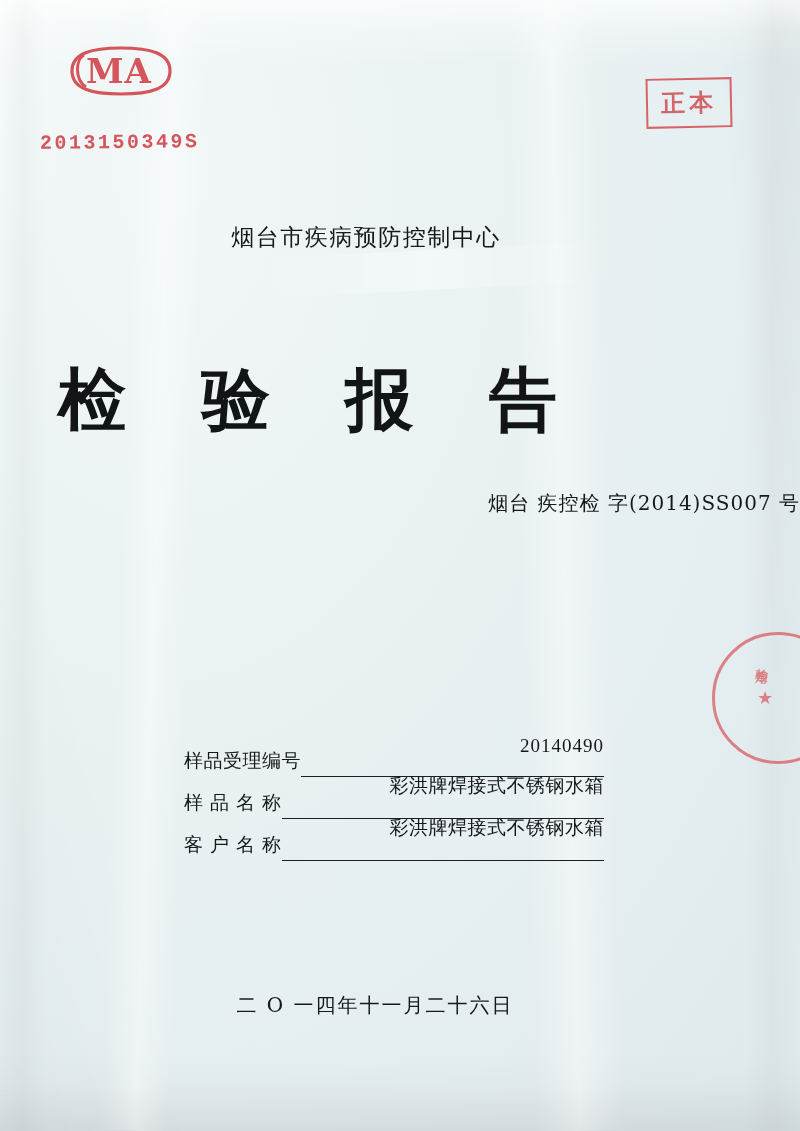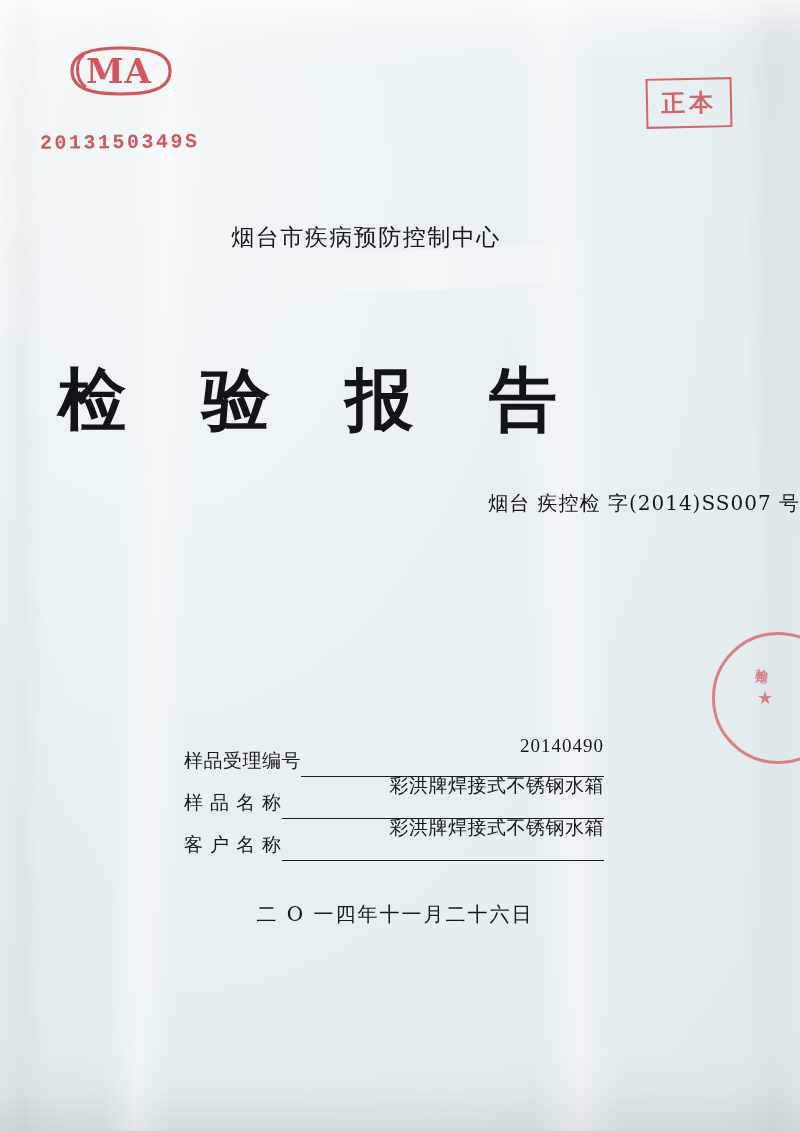--- a/index.html
+++ b/index.html
@@ -204,29 +204,28 @@
     padding-bottom: 19px;
     letter-spacing: 0.5px;
   }
   .field-value.num {
     font-family: "Liberation Serif", serif;
     letter-spacing: 1px;
   }
 
   .doc-date {
     position: absolute;
-    top: 901px;
+    top: 992px;
     left: 0;
     width: 750px;
     text-align: center;
     font-size: 20px;
     letter-spacing: 2px;
     color: #16181b;
     font-family: "DejaVu Serif", serif;
-    padding-left: 20px;
   }
 </style>
 </head>
 <body>
 
 <div id="page">
 
   <div class="paper-texture"></div>
   <div class="crease c1"></div>
   <div class="crease c2"></div>

